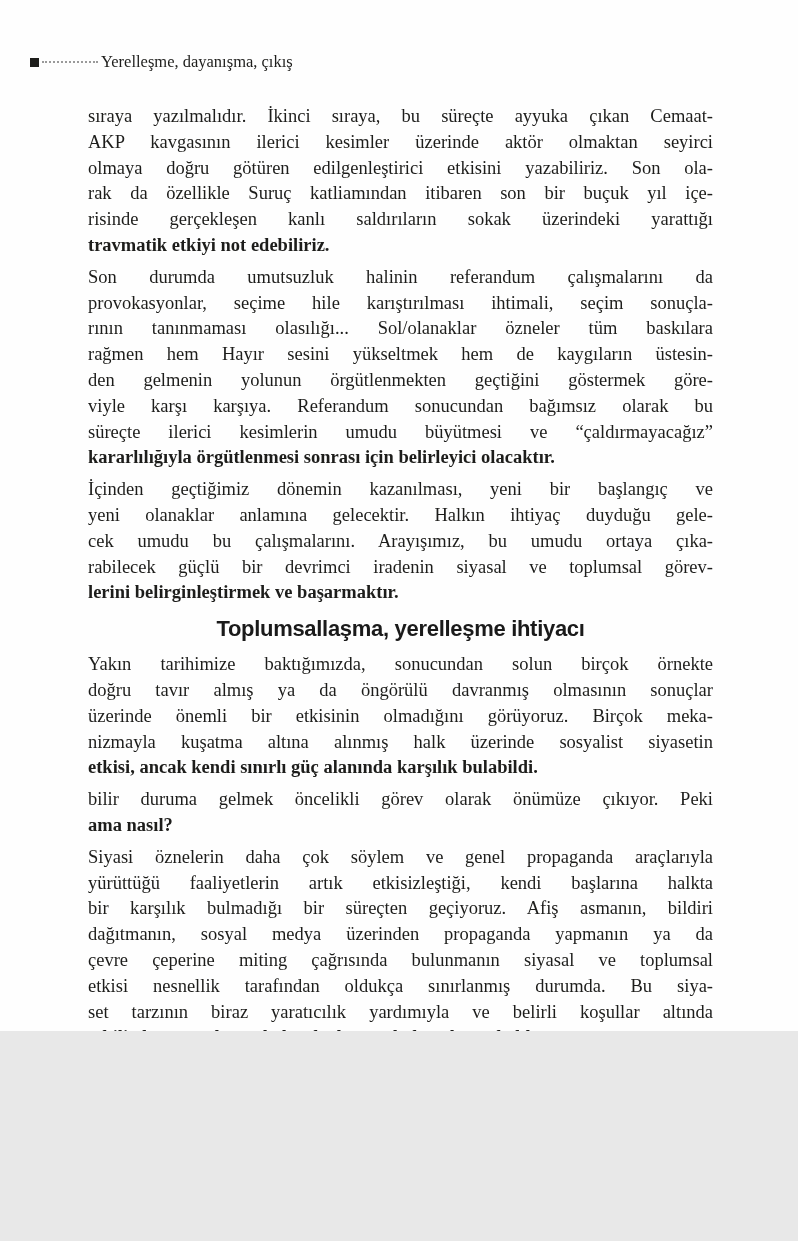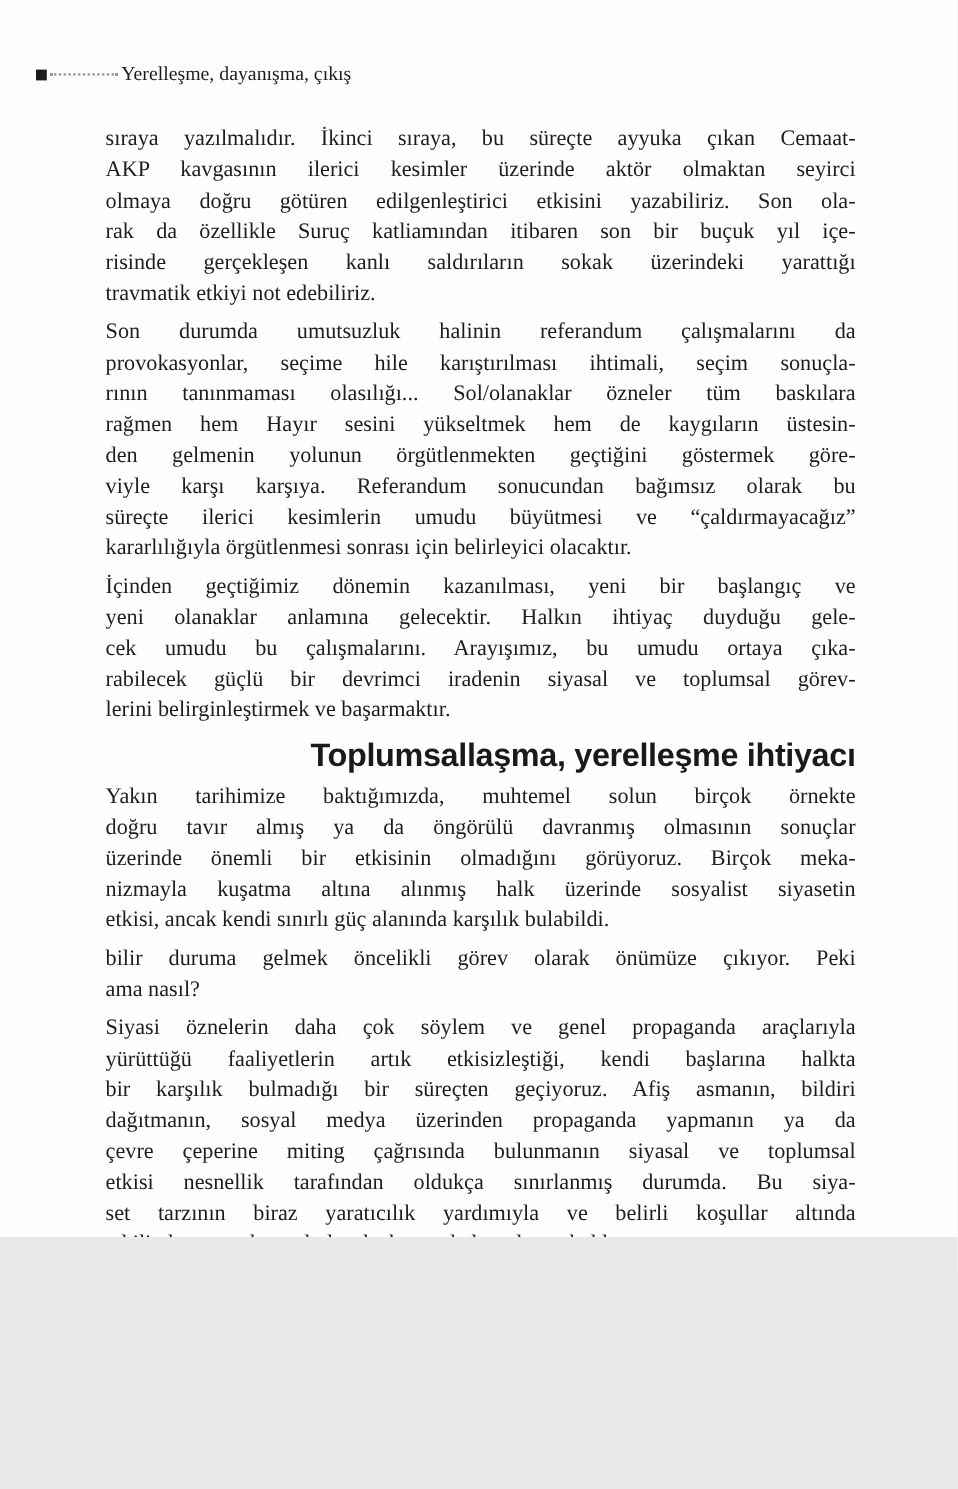--- a/index.html
+++ b/index.html
@@ -59,30 +59,31 @@
     margin: 0 0 6px 0;
   }
   .line {
     text-align: justify;
     text-align-last: justify;
     white-space: normal;
   }
   .line.last {
     text-align: right;
     text-align-last: left;
+    font-weight: bold;
   }
   .section-heading {
     font-family: "Liberation Sans", sans-serif;
     font-weight: bold;
-    font-size: 27px;
+    font-size: 22px;
     line-height: 30px;
     letter-spacing: -0.3px;
     color: #1a1a1a;
     margin: 8px 0 8px 0;
-    text-align: right;
+    text-align: center;
   }
   
   .page-footer {
     position: absolute;
     top: 1156px;
     left: 88px;
   }
   .page-number {
     font-family: Liberation Sans, sans-serif;
     font-weight: bold;
@@ -122,21 +123,21 @@
       </div>
       <div class="paragraph">
         <div class="line">İçinden geçtiğimiz dönemin kazanılması, yeni bir başlangıç ve</div>
         <div class="line">yeni olanaklar anlamına gelecektir. Halkın ihtiyaç duyduğu gele-</div>
         <div class="line">cek umudu bu çalışmalarını. Arayışımız, bu umudu ortaya çıka-</div>
         <div class="line">rabilecek güçlü bir devrimci iradenin siyasal ve toplumsal görev-</div>
         <div class="line last">lerini belirginleştirmek ve başarmaktır.</div>
       </div>
       <h2 class="section-heading">Toplumsallaşma, yerelleşme ihtiyacı</h2>
       <div class="paragraph">
-        <div class="line">Yakın tarihimize baktığımızda, muhtemel solun birçok örnekte</div>
+        <div class="line">Yakın tarihimize baktığımızda, sonucundan solun birçok örnekte</div>
         <div class="line">doğru tavır almış ya da öngörülü davranmış olmasının sonuçlar</div>
         <div class="line">üzerinde önemli bir etkisinin olmadığını görüyoruz. Birçok meka-</div>
         <div class="line">nizmayla kuşatma altına alınmış halk üzerinde sosyalist siyasetin</div>
         <div class="line last">etkisi, ancak kendi sınırlı güç alanında karşılık bulabildi.</div>
       </div>
       <div class="paragraph">
         <div class="line">bilir duruma gelmek öncelikli görev olarak önümüze çıkıyor. Peki</div>
         <div class="line last">ama nasıl?</div>
       </div>
       <div class="paragraph">

